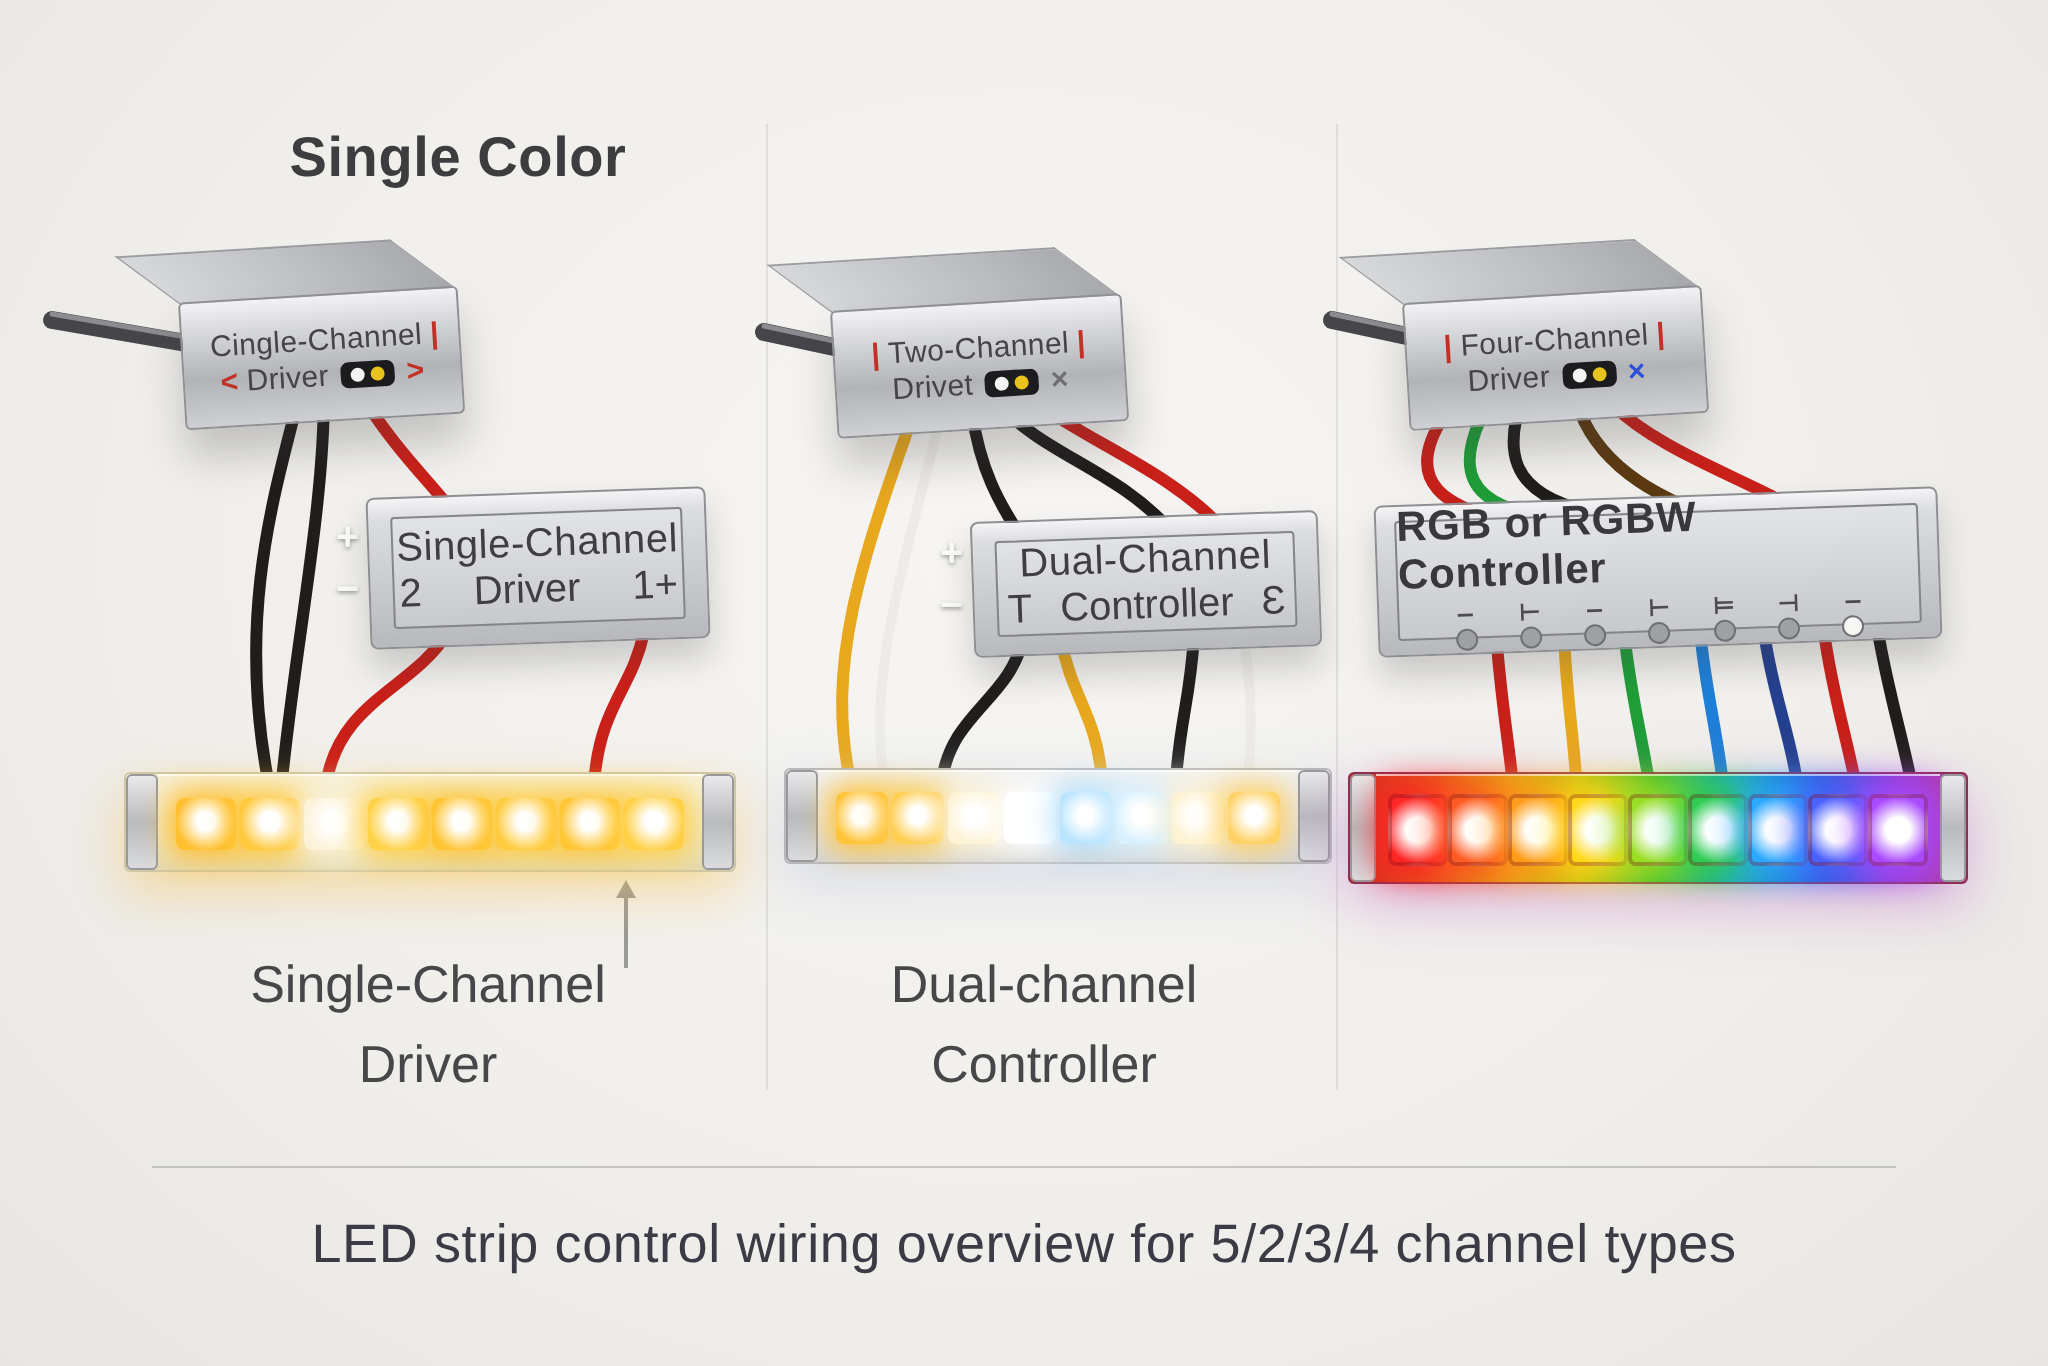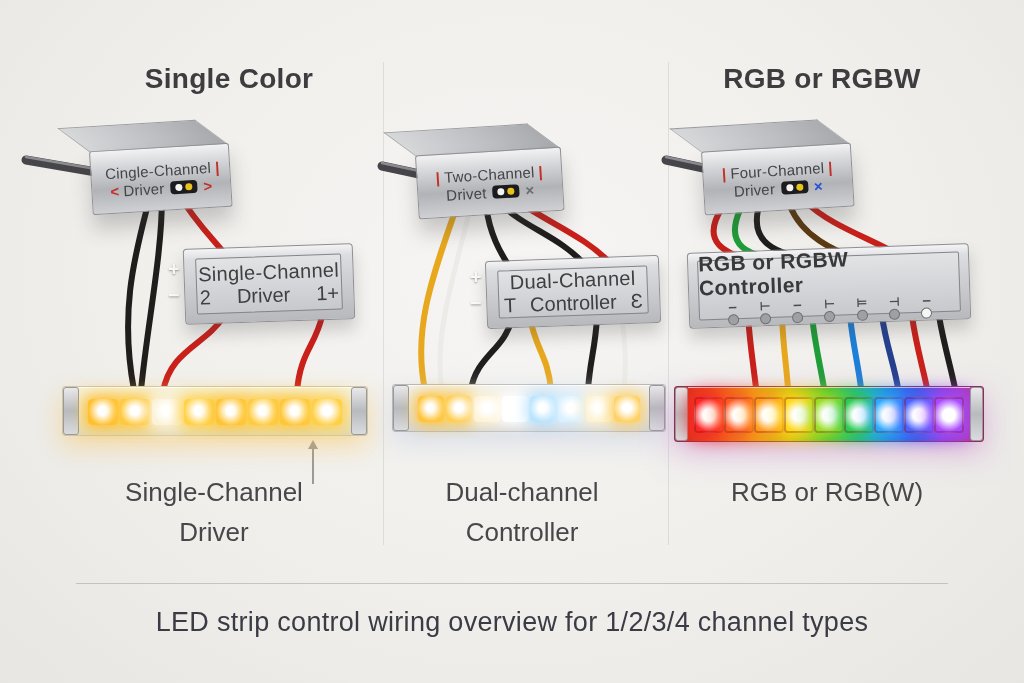--- a/index.html
+++ b/index.html
@@ -75,21 +75,20 @@
 </style>
 </head>
 <body>
 
 <div class="canvas">
 
   <div class="vdiv" style="left:383px"></div>
   <div class="vdiv" style="left:668px"></div>
 
   <div class="col-header" style="left:79px;width:300px">Single Color</div>
-  <div class="col-header" style="left:668px;width:308px">RGB or RGBW</div>
 
   <svg class="wires" width="1024" height="683">
 
     <path d="M26,160 L96,172" stroke-width="9" stroke="#46464a"></path>
     <path d="M26,157 L96,169" stroke-width="2.5" stroke="#8c8c90"></path>
     <path d="M382,166 L438,178" stroke-width="9" stroke="#46464a"></path>
     <path d="M382,163 L438,175" stroke-width="2.5" stroke="#8c8c90"></path>
     <path d="M666,160 L722,172" stroke-width="9" stroke="#46464a"></path>
     <path d="M666,157 L722,169" stroke-width="2.5" stroke="#8c8c90"></path>
 
@@ -293,21 +292,17 @@
   <div class="up-arrow" style="left:312px;top:444px"></div>
 
   <div class="bottom-label" style="left:64px;top:472px;width:300px">
     <div>Single-Channel</div>
     <div>Driver</div>
   </div>
   <div class="bottom-label" style="left:392px;top:472px;width:260px">
     <div>Dual-channel</div>
     <div>Controller</div>
   </div>
-  <div class="bottom-label" style="left:676px;top:472px;width:302px">
-    <div>RGB or RGB(W)</div>
-    <div></div>
-  </div>
 
   <div class="hdiv"></div>
-  <div class="caption">LED strip control wiring overview for 1/2/3/4 channel types</div>
+  <div class="caption">LED strip control wiring overview for 5/2/3/4 channel types</div>
 
 </div>
 
 </body></html>

